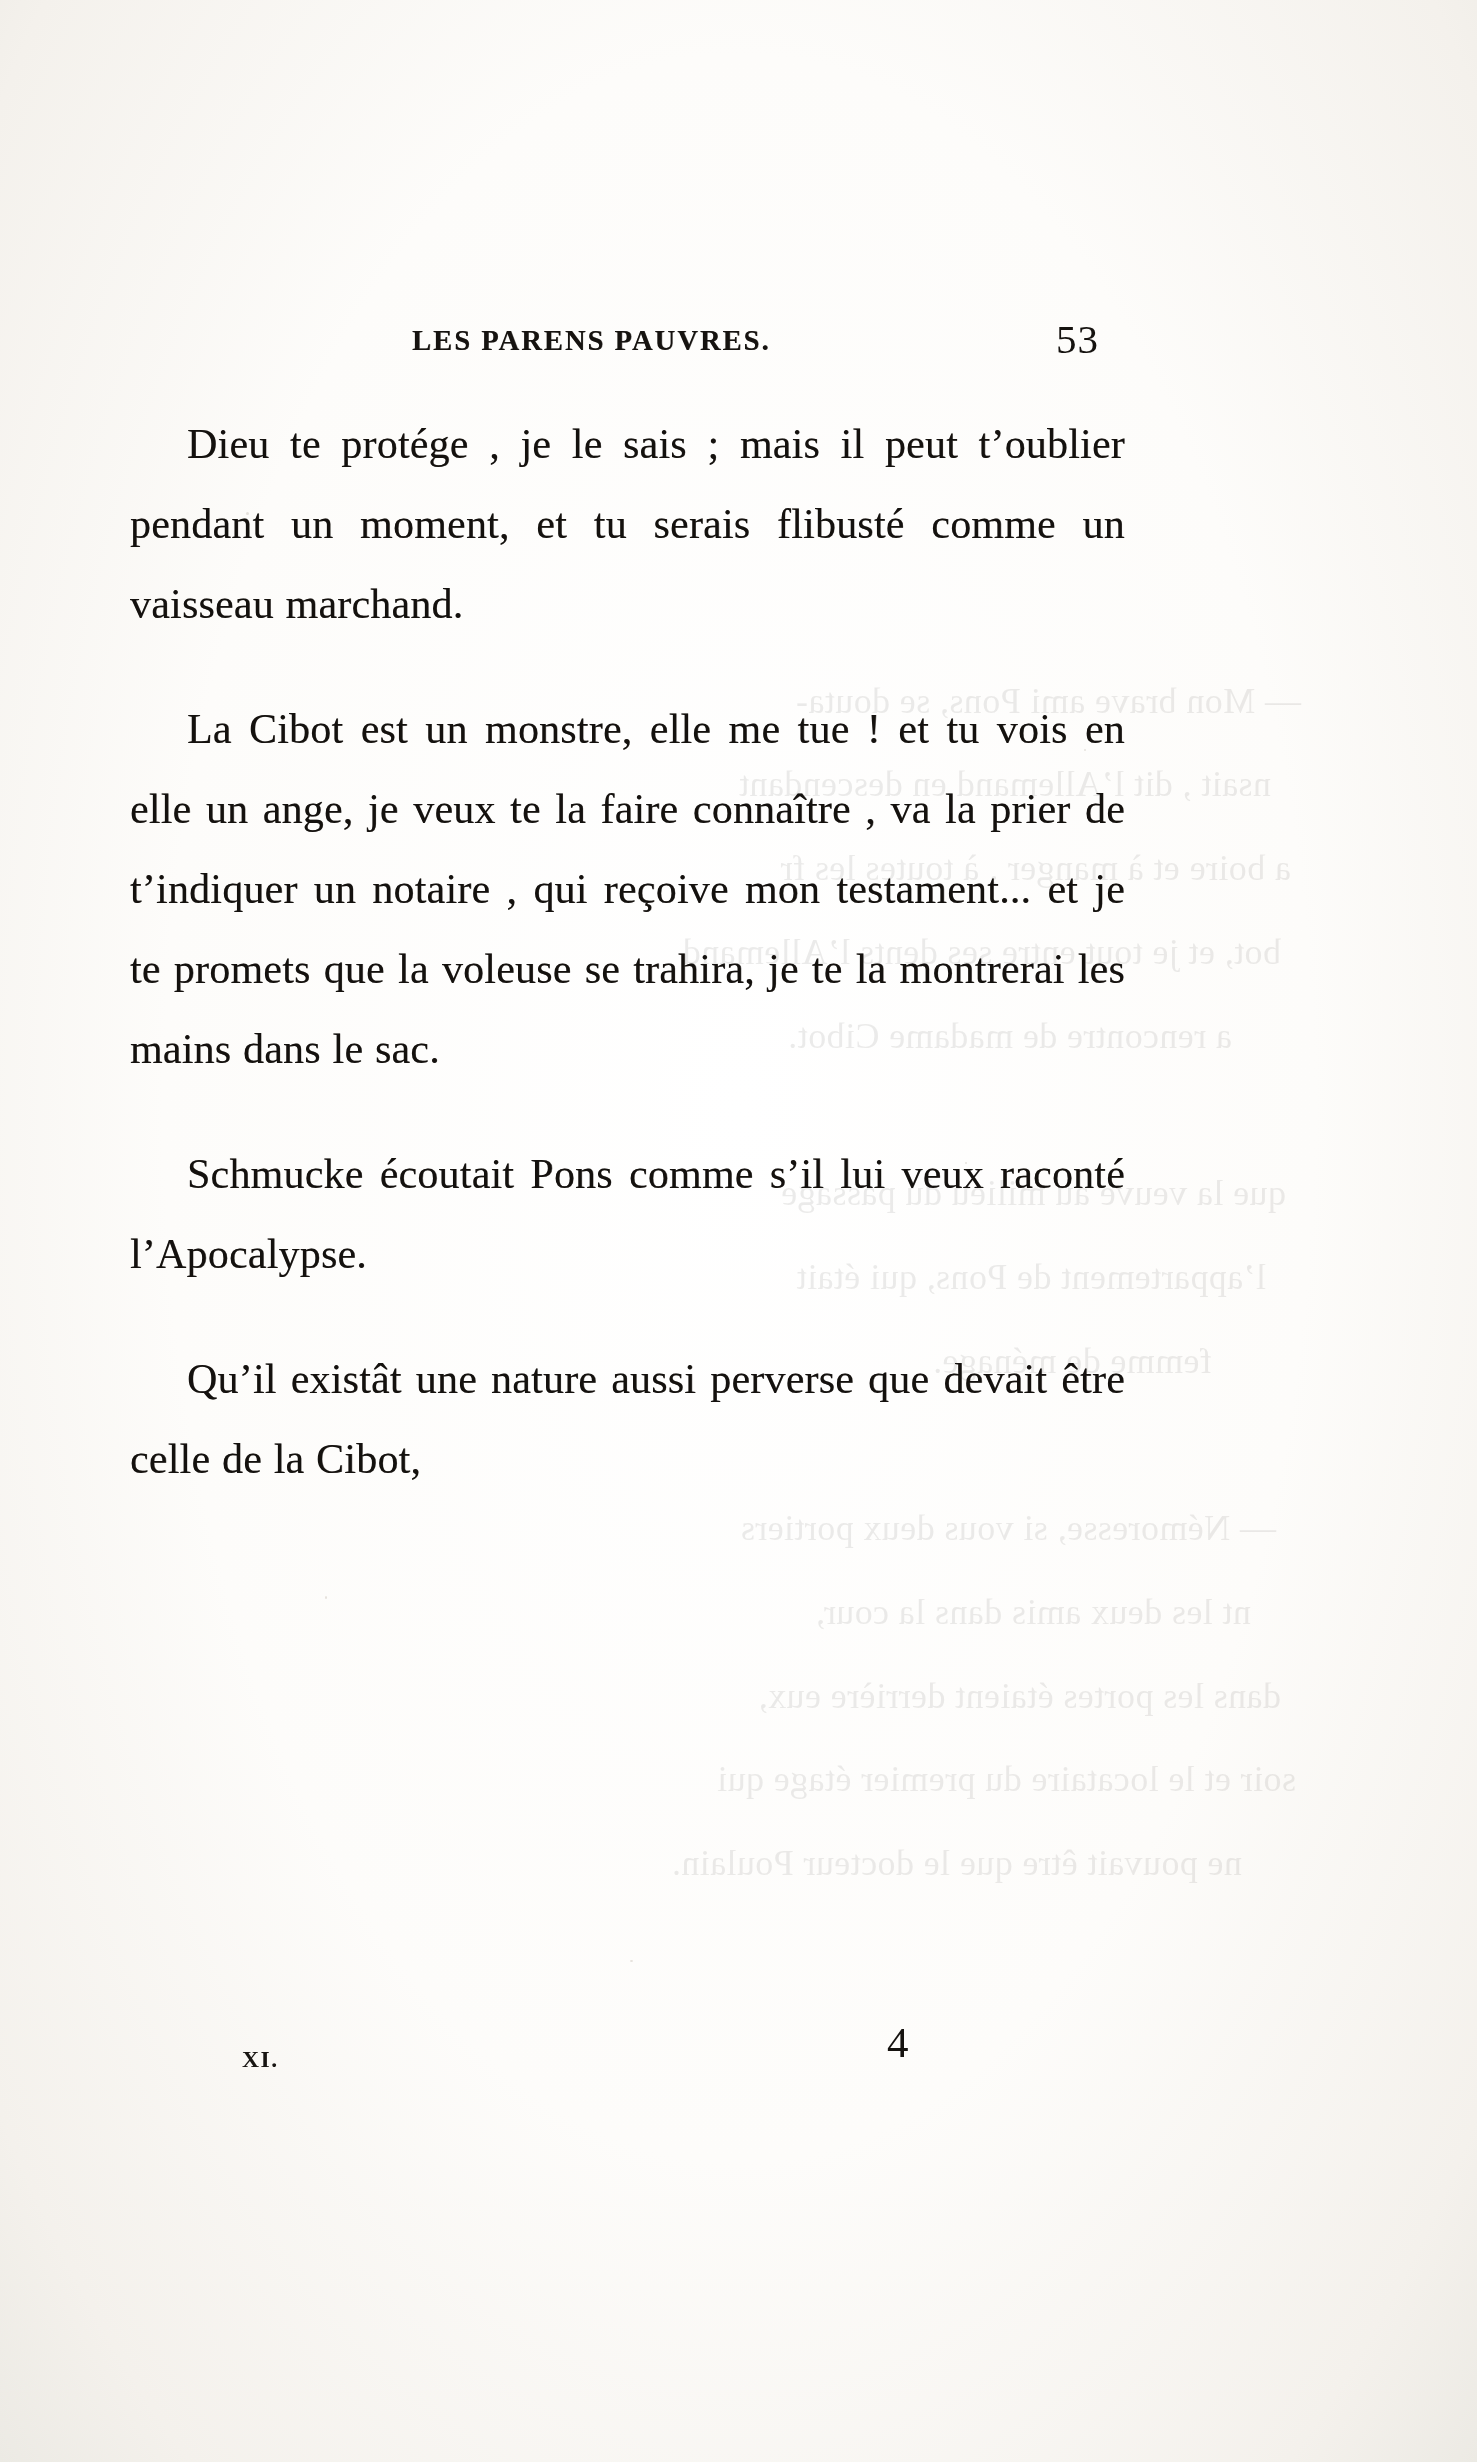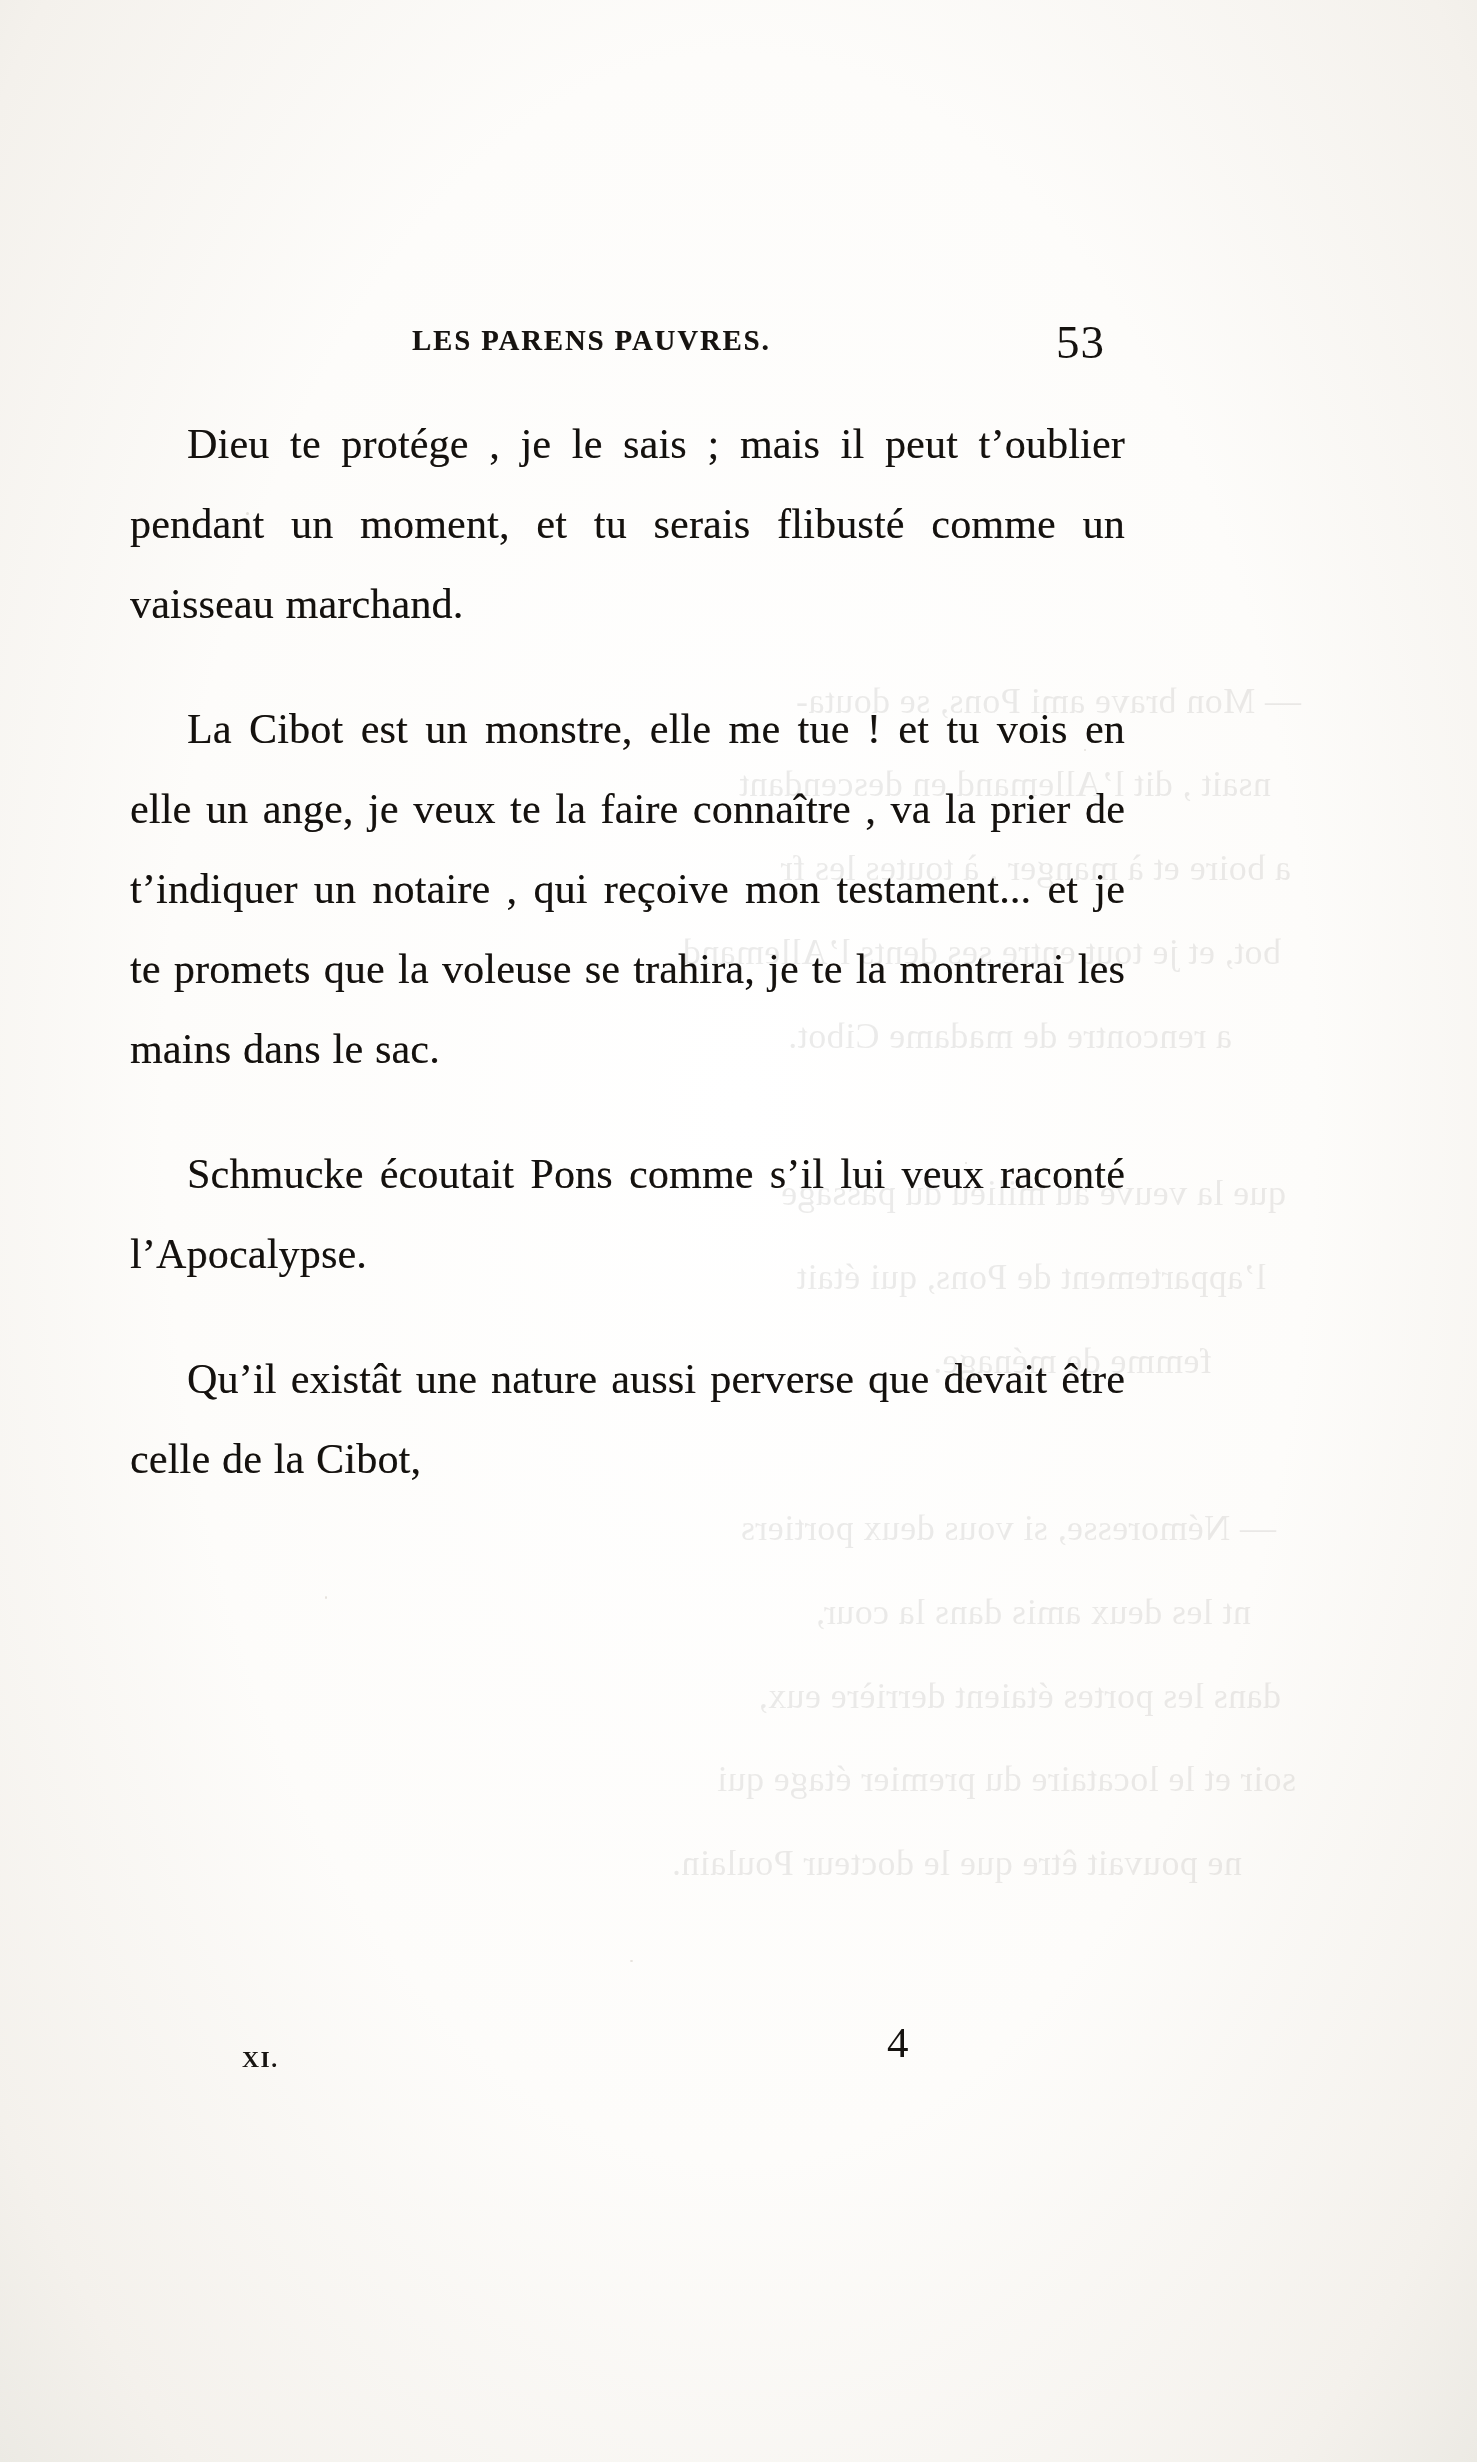--- a/index.html
+++ b/index.html
@@ -68,21 +68,21 @@
     font-size: 28.6px;
     letter-spacing: 2px;
     color: #161310;
     text-shadow: 0.4px 0.3px 0 rgba(20,16,12,0.55);
   }
   .folio {
     position: absolute;
     left: 1056px;
     top: -9.9px;
     font-family: "Liberation Serif", serif;
-    font-size: 47px;
+    font-size: 41px;
     color: #15120f;
     letter-spacing: 1px;
   }
 
   
   .textblock {
     position: absolute;
     left: 130px;
     top: 404px;
     width: 995px;

